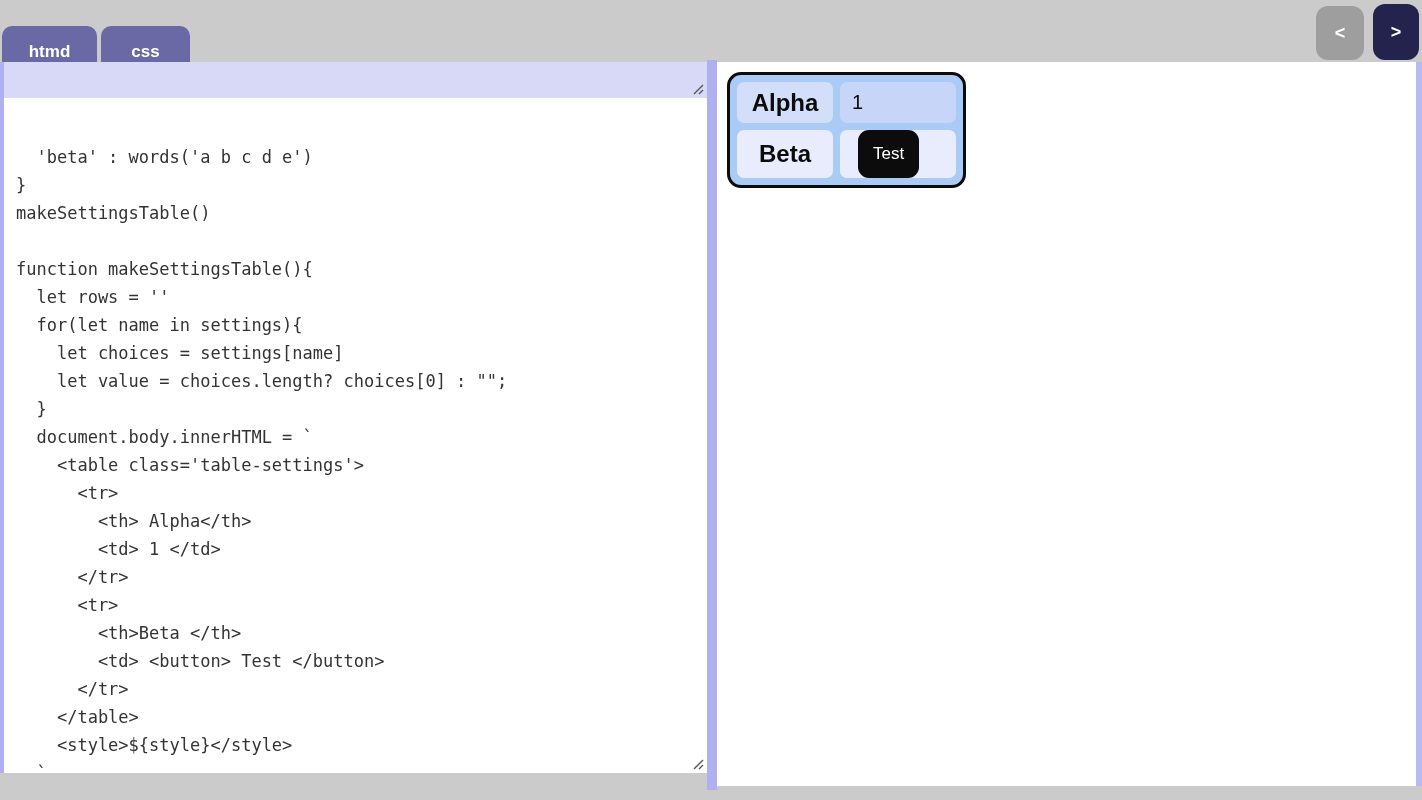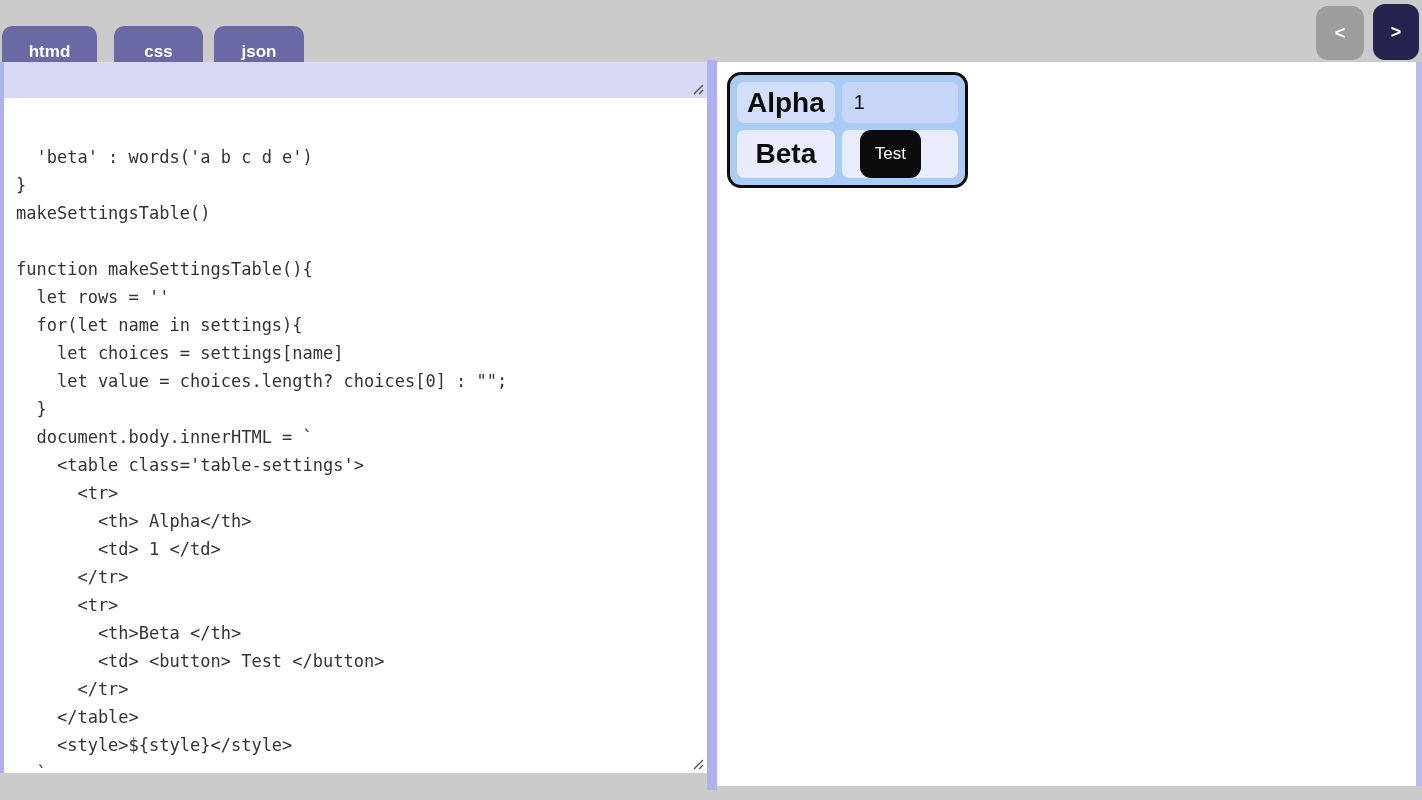--- a/index.html
+++ b/index.html
@@ -15,21 +15,21 @@
     position: absolute; top: 0; left: 0; height: 78px;
     display: flex; align-items: flex-end; padding-left: 2px;
   }
   .tab {
     height: 52px; display: flex; align-items: center; justify-content: center;
     background: #6a69a6; color: #ffffff;
     font-weight: bold; font-size: 17px;
     border-radius: 10px; cursor: pointer;
   }
   .tab-htmd { width: 95px; }
-  .tab-css  { width: 89px; margin-left: 17px; }
+  .tab-css  { width: 89px; margin-left: 4px; }
   .tab-json { width: 90px; margin-left: 11px; }
   .tab.active {
     width: 79px; height: 60px; margin-left: 5px;
     background: #ffffff; color: #1b1b8f;
     border: 3px solid #b8baf2; border-bottom: none;
     border-radius: 12px 12px 0 0;
   }
 
   
   .pager {
@@ -93,21 +93,21 @@
     background: #ffffff;
   }
   .settings-table {
     position: absolute; left: 10px; top: 10px;
     border: 3px solid #0c0c0c; border-radius: 14px;
     background: #a9cbf5;
     border-collapse: separate; border-spacing: 7px;
   }
   .settings-table th, .settings-table td {
     height: 41px; border-radius: 7px;
-    font-size: 28px; color: #0b0b0b;
+    font-size: 24px; color: #0b0b0b;
   }
   .settings-table th {
     width: 96px; font-weight: bold; text-align: center;
     padding: 0 10px;
   }
   .settings-table td {
     width: 116px; font-weight: normal; font-size: 20px;
     text-align: left; padding: 0 0 0 12px;
   }
   .settings-table tr:nth-child(1) th { background: #d2defa; }
@@ -121,21 +121,20 @@
     font-size: 17px; padding: 14px 15px;
     margin-left: 6px; cursor: pointer;
   }
 </style>
 </head>
 <body>
 
 <div class="tabbar">
   <div class="tab tab-htmd">htmd</div>
   <div class="tab tab-css">css</div>
-  <div class="tab tab-json">json</div>
 </div>
 
 <div class="pager">
   <button class="nav-btn btn-prev">&lt;</button>
   <button class="nav-btn btn-next">&gt;</button>
 </div>
 
 <div class="left-panel">
   <div class="editor-box data-editor">
     

